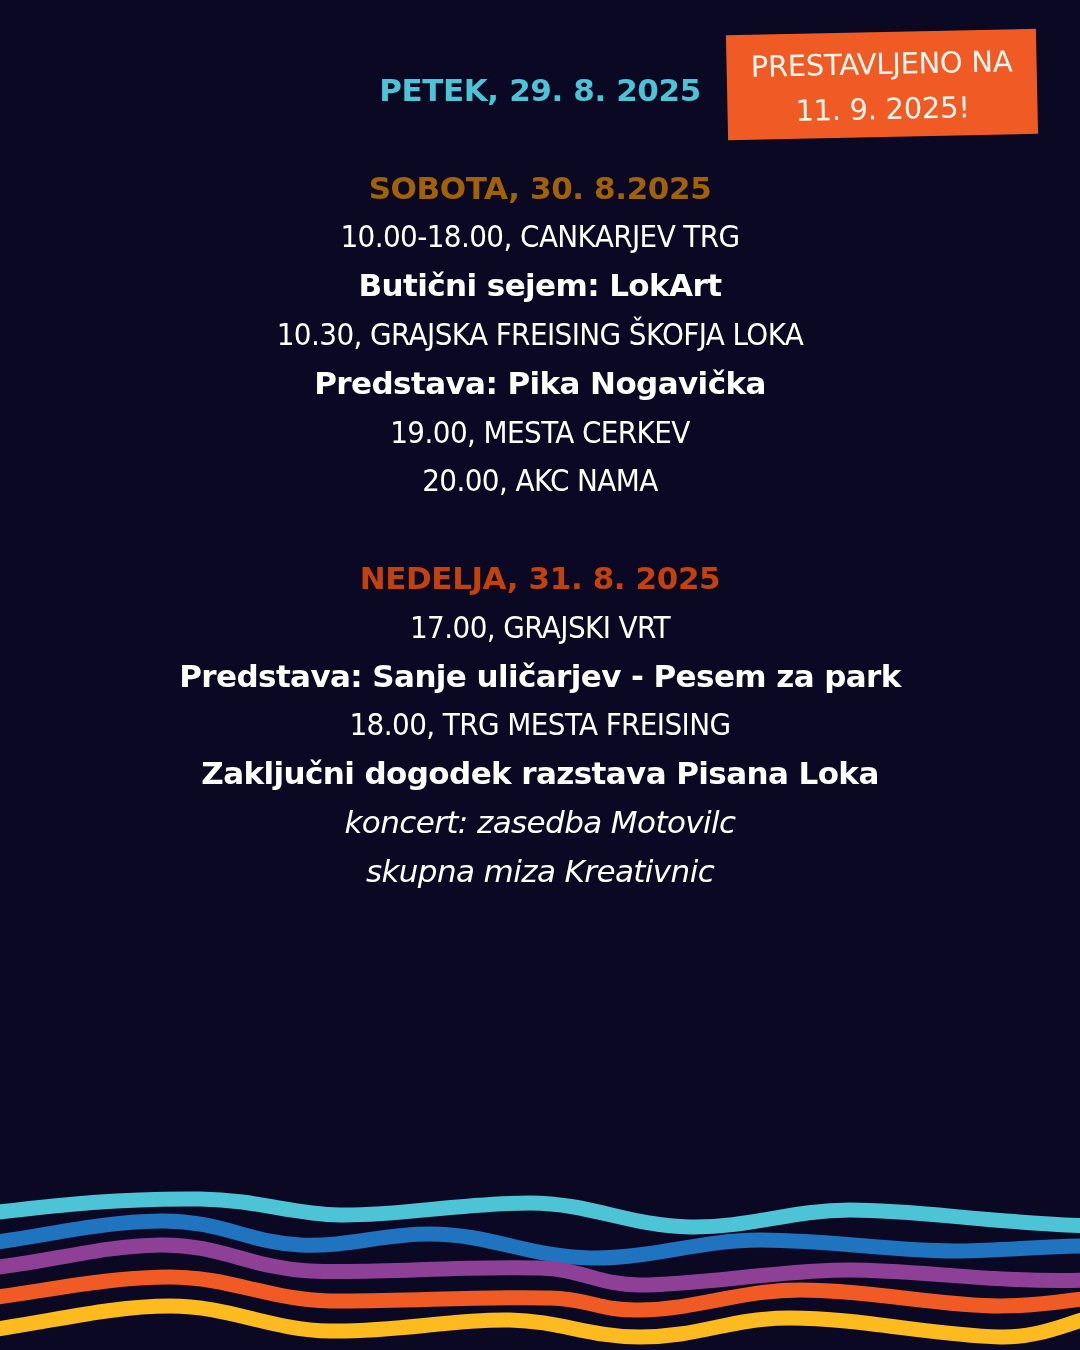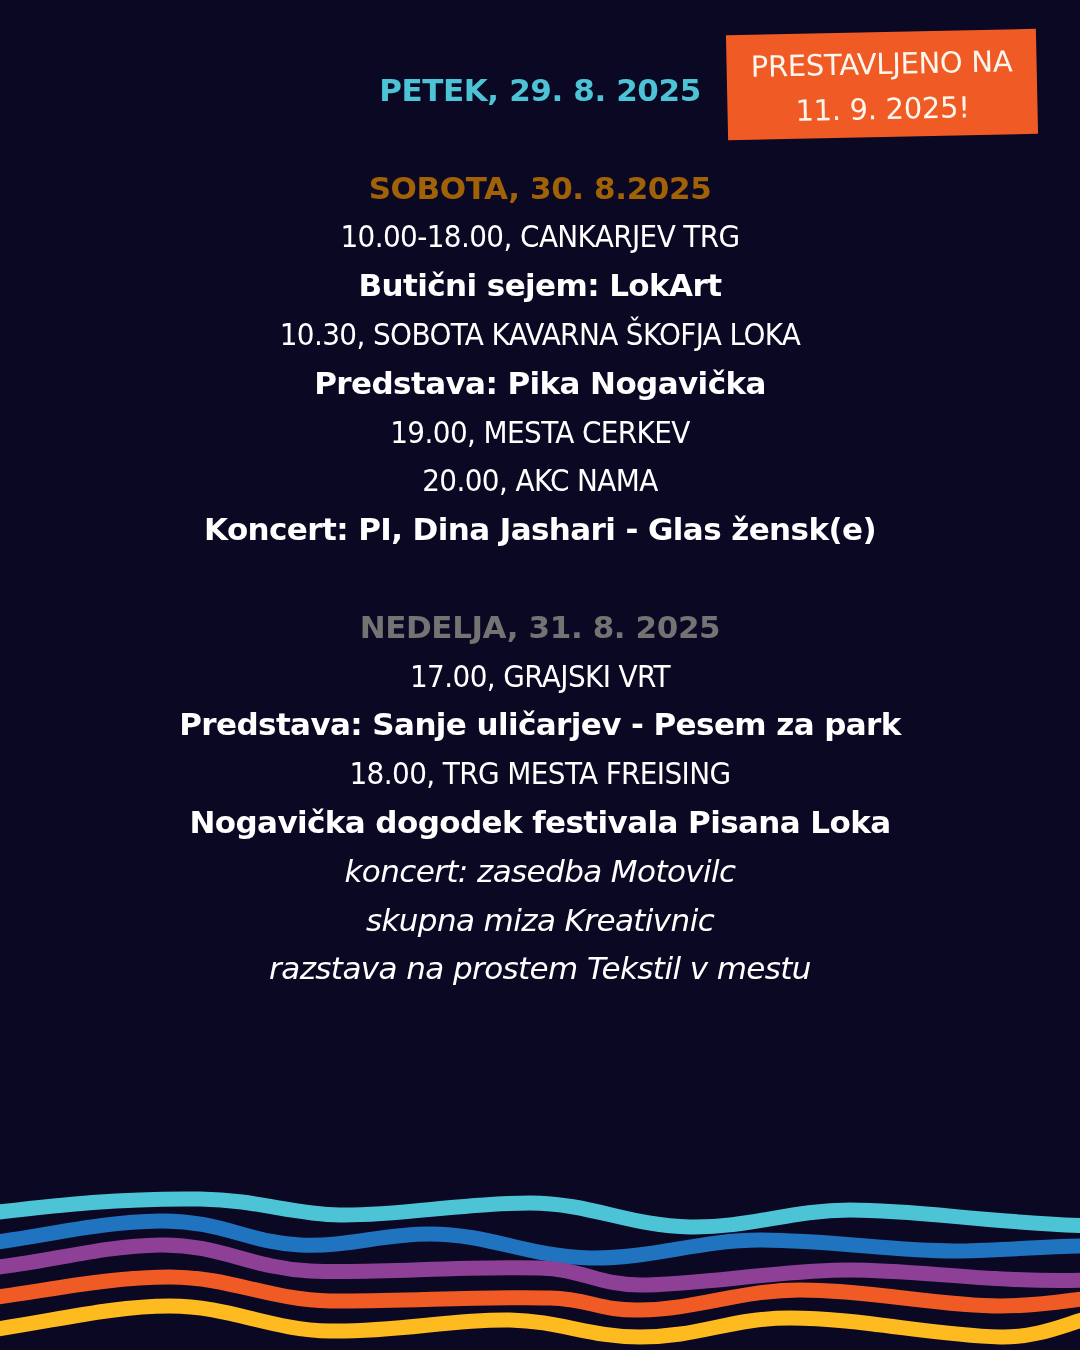--- a/index.html
+++ b/index.html
@@ -62,38 +62,36 @@
     <div class="day-block">
       <span class="line day-heading" style="color:#4dc3d6">PETEK, 29. 8. 2025</span>
     </div>
 
     <span class="spacer"></span>
 
     <div class="day-block">
       <span class="line day-heading" style="color:#a16207">SOBOTA, 30. 8.2025</span>
       <span class="line venue">10.00-18.00, CANKARJEV TRG</span>
       <span class="line event-title">Butični sejem: LokArt</span>
-      <span class="line venue">10.30, SOBOTA KAVARNA ŠKOFJA LOKA</span>
+      <span class="line venue">10.30, GRAJSKA FREISING ŠKOFJA LOKA</span>
       <span class="line event-title">Predstava: Pika Nogavička</span>
       <span class="line venue">19.00, MESTA CERKEV</span>
       <span class="line venue">20.00, AKC NAMA</span>
-      <span class="line event-title">Koncert: PI, Dina Jashari - Glas žensk(e)</span>
     </div>
 
     <span class="spacer"></span>
 
     <div class="day-block">
-      <span class="line day-heading" style="color:#737373">NEDELJA, 31. 8. 2025</span>
+      <span class="line day-heading" style="color:#c2410c">NEDELJA, 31. 8. 2025</span>
       <span class="line venue">17.00, GRAJSKI VRT</span>
       <span class="line event-title">Predstava: Sanje uličarjev - Pesem za park</span>
       <span class="line venue">18.00, TRG MESTA FREISING</span>
-      <span class="line event-title">Nogavička dogodek festivala Pisana Loka</span>
+      <span class="line event-title">Zaključni dogodek razstava Pisana Loka</span>
       <span class="line sub">koncert: zasedba Motovilc</span>
       <span class="line sub">skupna miza Kreativnic</span>
-      <span class="line sub">razstava na prostem Tekstil v mestu</span>
     </div>
   </div>
 
   <div class="badge">
     <span>PRESTAVLJENO NA</span>
     <span>11. 9. 2025!</span>
   </div>
 
   <svg class="waves" viewBox="0 1170 1080 180" preserveAspectRatio="none">
     <path fill="none" stroke="#4dc3d6" stroke-width="15" stroke-linecap="butt" d="M -10 1213 C 60 1205, 120 1198, 200 1199 C 260 1200, 290 1214, 340 1215 C 400 1216, 460 1203, 530 1203 C 590 1203, 630 1226, 690 1227 C 750 1228, 790 1210, 850 1210 C 920 1210, 980 1222, 1090 1226"></path>

